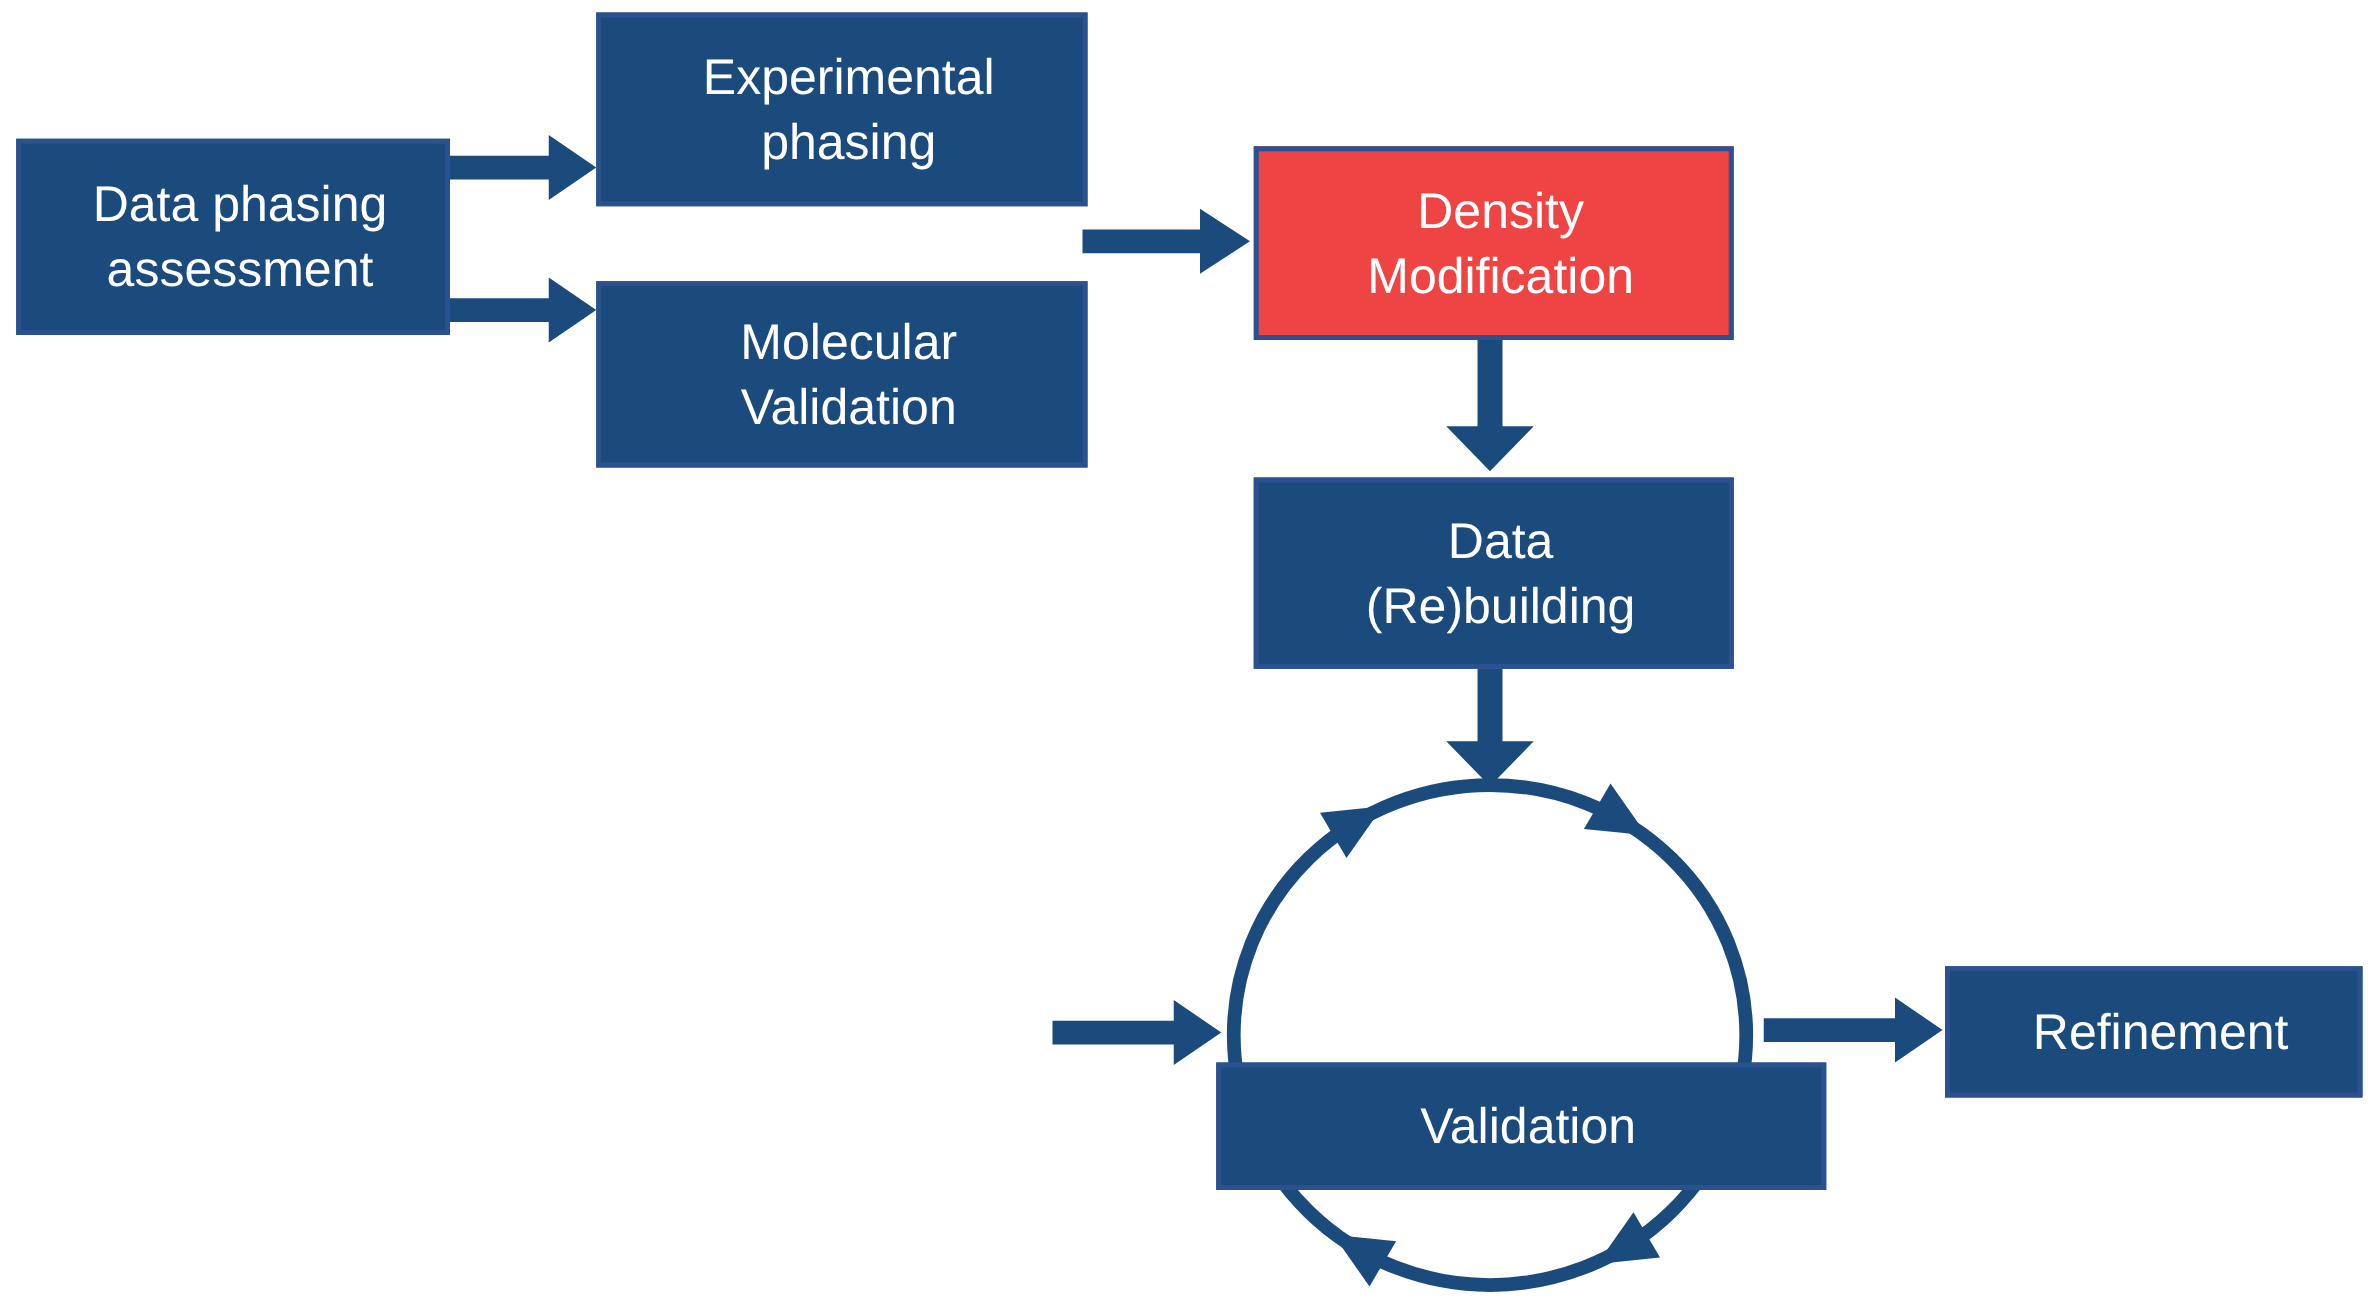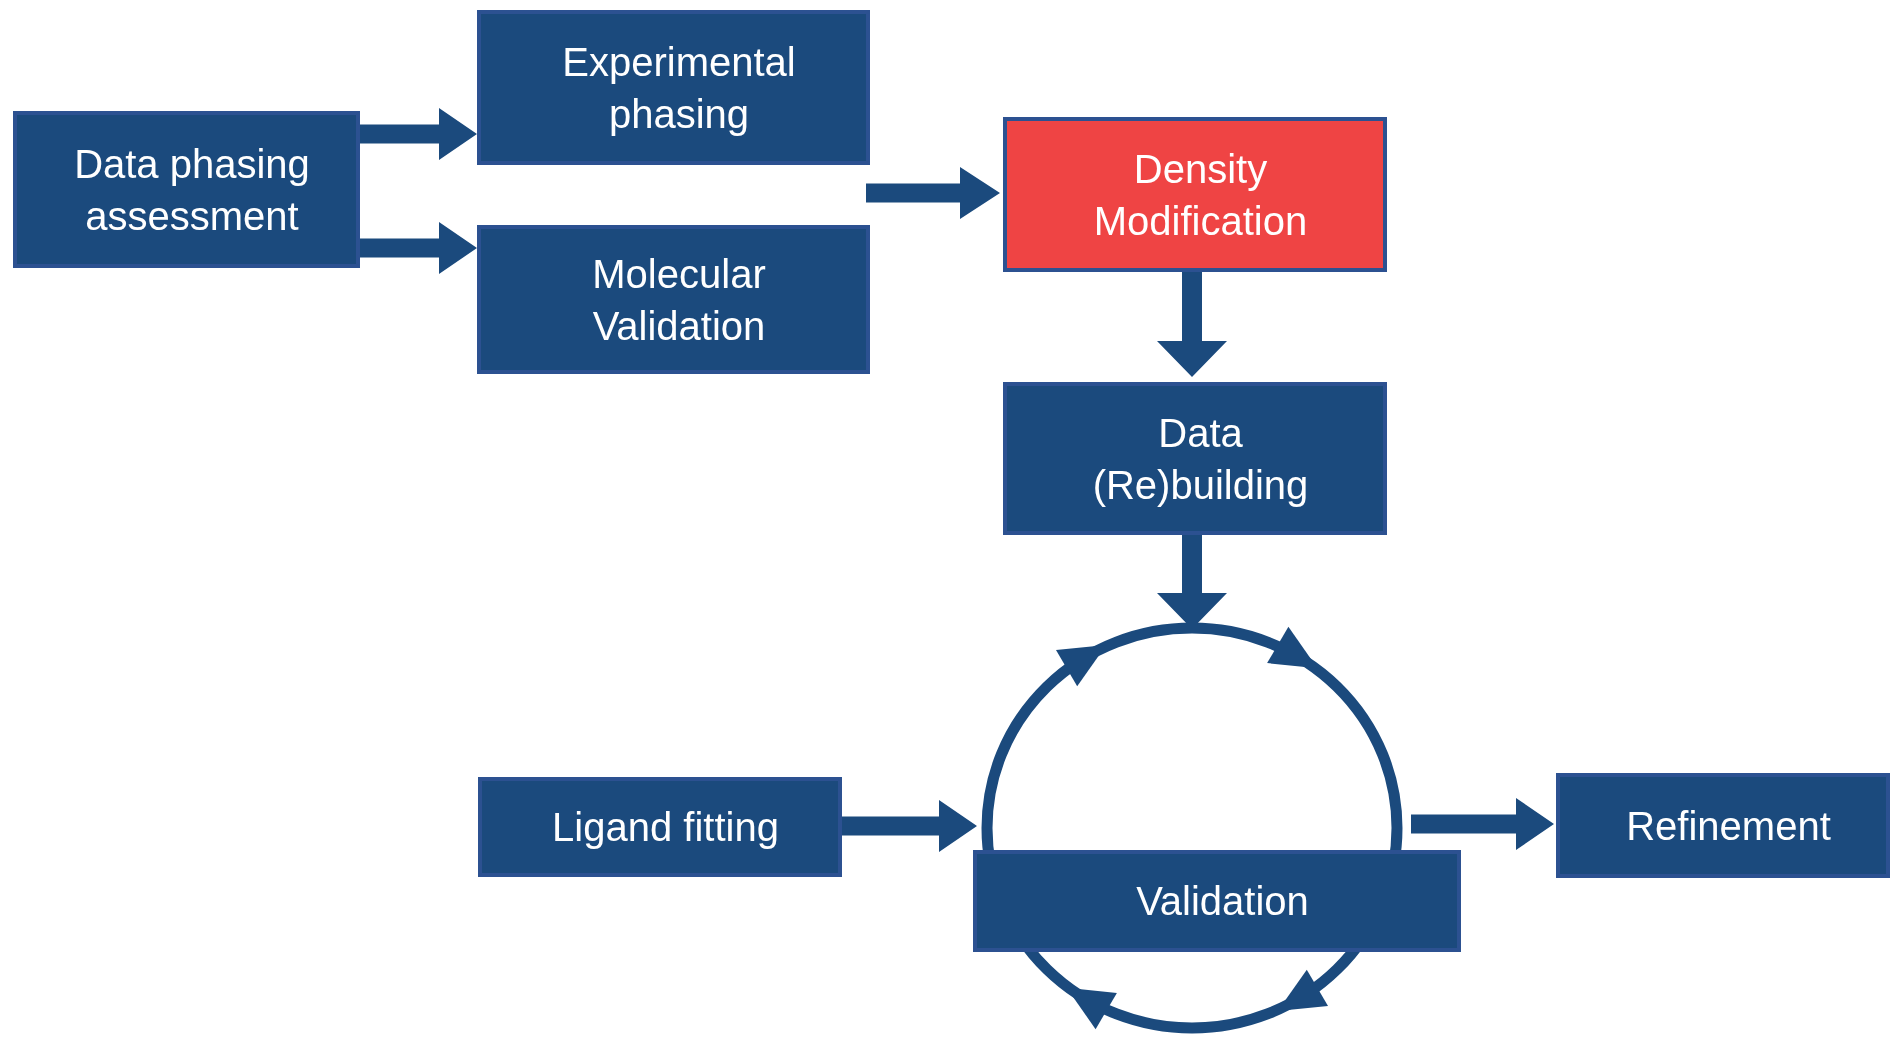--- a/index.html
+++ b/index.html
@@ -85,20 +85,17 @@
         <span class="line">Density</span>
         <span class="line">Modification</span>
       </div>
       <div class="node" style="left: 1003px; top: 382px; width: 384px; height: 153px; background: rgb(27, 74, 125); border: 4px solid rgb(44, 81, 145); color: rgb(255, 255, 255);">
         <span class="line">Data</span>
         <span class="line">(Re)building</span>
       </div>
       <div class="node" style="left: 973px; top: 850px; width: 488px; height: 102px; background: rgb(27, 74, 125); border: 4px solid rgb(44, 81, 145); color: rgb(255, 255, 255);">
         <span class="line">Validation</span>
       </div>
-      <div class="node" style="left: 478px; top: 777px; width: 364px; height: 100px; background: rgb(27, 74, 125); border: 4px solid rgb(44, 81, 145); color: rgb(255, 255, 255);">
-        <span class="line">Ligand fitting</span>
-      </div>
       <div class="node" style="left: 1556px; top: 773px; width: 334px; height: 105px; background: rgb(27, 74, 125); border: 4px solid rgb(44, 81, 145); color: rgb(255, 255, 255);">
         <span class="line">Refinement</span>
       </div>
     </div>
 </div>
 
 </body></html>

